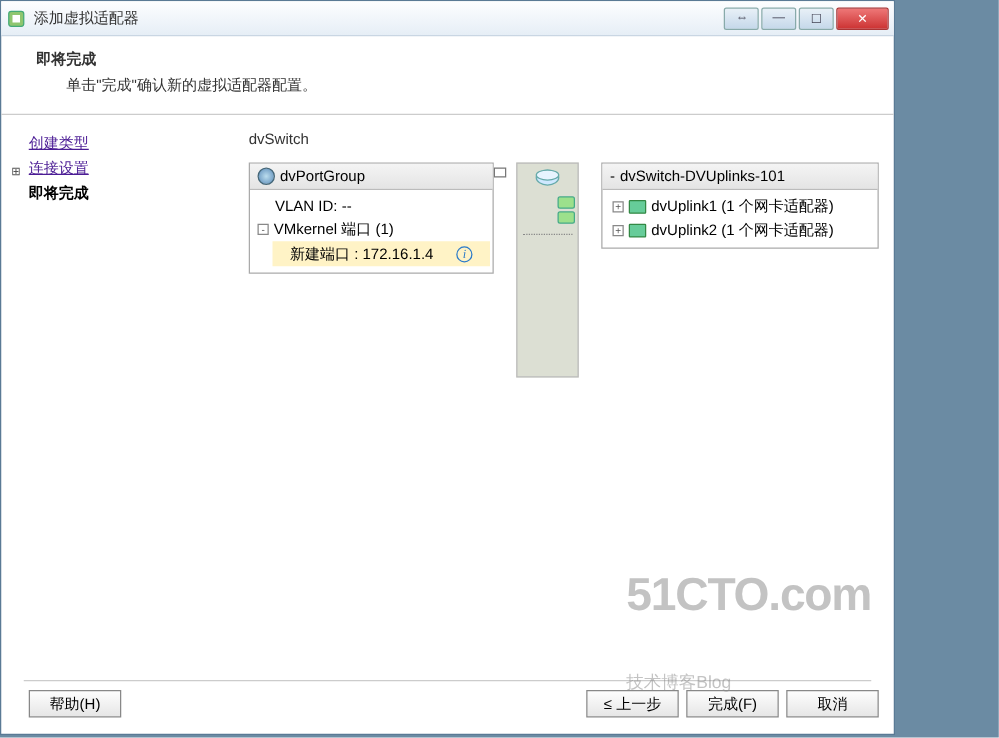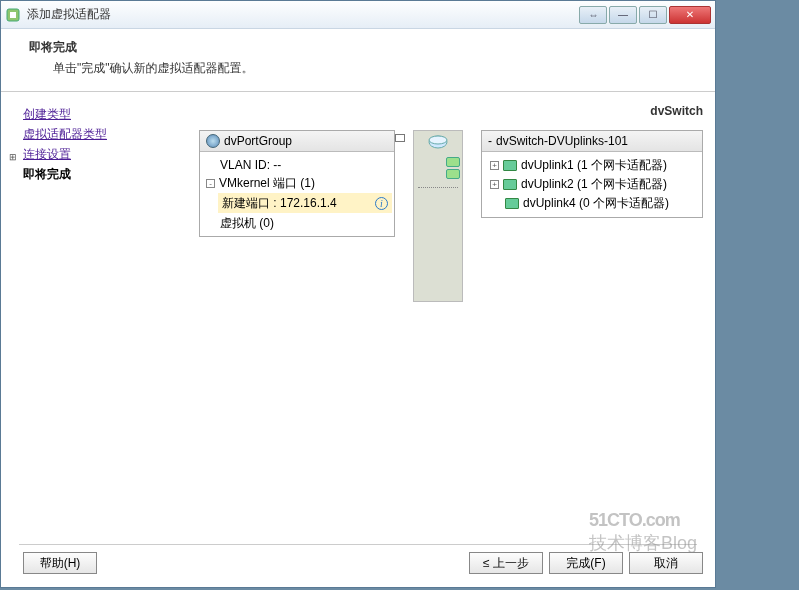--- a/index.html
+++ b/index.html
@@ -18,49 +18,49 @@
 .header-title { font-weight: bold; color: #333; margin-bottom: 4px; }
 .header-desc { color: #333; padding-left: 24px; }
 .body-area { display: flex; height: 452px; }
 .sidebar { width: 210px; padding: 12px 6px 6px 22px; }
 .side-item { line-height: 20px; }
 .side-link { color: #4c1d95; text-decoration: underline; cursor: pointer; }
 .side-item.indent { position: relative; padding-left: 0; }
 .side-item.indent::before { content: "⊞"; position: absolute; left: -14px; top: 3px; font-size: 9px; color: #555; }
 .side-bold { font-weight: bold; color: #000; }
 .main { flex: 1; padding: 12px 12px 0 16px; position: relative; }
-.main-title { font-weight: bold; color: #333; margin-bottom: 12px; text-align: right; }
+.main-title { font-weight: normal; color: #333; margin-bottom: 12px; }
 .diagram { display: flex; gap: 0; align-items: flex-start; }
 .panel { border: 1px solid #aaa; background: #fff; }
 .portgroup { width: 196px; }
 .panel-hdr { background: linear-gradient(#f4f4f4,#e4e4e4); border-bottom: 1px solid #bbb; padding: 3px 6px; display: flex; align-items: center; gap: 4px; }
 .panel-body { padding: 4px 6px; }
 .row { line-height: 18px; display: flex; align-items: center; gap: 4px; }
 .row .treebox { width: 9px; height: 9px; border: 1px solid #888; font-size: 8px; line-height: 7px; text-align: center; color: #555; }
-.row.highlight { background: #fff3c6; border: 0px solid #e6d48a; margin: 1px -4px 1px 12px; padding: 1px 4px; display: flex; justify-content: space-between; }
+.row.highlight { background: #fff3c6; border: 0px solid #e6d48a; margin: 1px -4px 1px 12px; padding: 1px 14px; display: flex; justify-content: space-between; }
 .row.indent { margin-left: 14px; }
 .middle-col { width: 50px; height: 172px; background: #dcdfd3; border: 1px solid #bbb; position: relative; }
 .mid-badge { position: absolute; top: 4px; left: 50%; transform: translateX(-50%); }
 .mid-pill { width: 14px; height: 10px; background: #9ce08c; border: 1px solid #4a8; border-radius: 2px; margin: 2px 0; }
 .mid-stack { position: absolute; right: 2px; top: 24px; }
 .dotted-h { position: absolute; left: 4px; right: 4px; top: 56px; border-top: 1px dotted #888; }
 .connector { width: 18px; height: 16px; display: flex; align-items: center; }
 .conn-box { width: 10px; height: 8px; border: 1px solid #777; background: #fff; }
 .uplinks { width: 222px; }
 .uplink-row { display: flex; align-items: center; gap: 4px; line-height: 19px; padding-left: 2px; }
 .uplink-row .treebox { width: 9px; height: 9px; border: 1px solid #888; font-size: 8px; line-height: 7px; text-align: center; color: #555; }
 .nic-icon { width: 14px; height: 11px; background: #6c9; border: 1px solid #384; border-radius: 1px; }
 .footer { position: absolute; left: 0; right: 0; bottom: 3px; padding: 6px 12px 10px 22px; display: flex; align-items: center; border-top: 1px solid transparent; justify-content: flex-end; }
 .footer-sep { position: absolute; left: 18px; right: 18px; top: -2px; border-top: 1px solid #ccc; }
 .btn { min-width: 74px; height: 22px; border: 1px solid #888; background: linear-gradient(#fdfdfd,#e6e6e6); padding: 0 12px; cursor: pointer; }
 .btn-group-right { margin-left: auto; display: flex; gap: 6px; }
 .info-circ { display:inline-block; width:13px; height:13px; border:1px solid #2b7ac9; border-radius:50%; color:#2b7ac9; font-size:10px; line-height:11px; text-align:center; font-style:italic; font-family:serif; }
 .watermark { position: absolute; right: 18px; bottom: 32px; color: #888; font-family: Arial; opacity: .5; pointer-events:none; }
-.watermark .big { font-size: 18px; font-weight: bold; letter-spacing: -1px; }
-.watermark .small { font-size: 18px; }
+.watermark .big { font-size: 37px; font-weight: bold; letter-spacing: -1px; }
+.watermark .small { font-size: 14px; margin-top: 40px; }
 .globe-icon { width:14px; height:14px; border-radius:50%; background: radial-gradient(#bde,#5a8ab8); border:1px solid #467; }
 </style>
 </head>
 <body>
 
 <div class="window">
 
   <div class="titlebar">
     <span class="titlebar-icon">
       <svg width="16" height="16">
@@ -79,21 +79,20 @@
 
   <div class="header-section">
     <div class="header-title">即将完成</div>
     <div class="header-desc">单击"完成"确认新的虚拟适配器配置。</div>
   </div>
 
   <div class="body-area">
 
     <div class="sidebar">
       <div class="side-item"><span class="side-link">创建类型</span></div>
-      <div class="side-item"><span class="side-link">虚拟适配器类型</span></div>
       <div class="side-item indent"><span class="side-link">连接设置</span></div>
       <div class="side-item"><span class="side-bold">即将完成</span></div>
     </div>
 
     <div class="main">
       <div class="main-title">dvSwitch</div>
 
       <div class="diagram">
 
         <div class="panel portgroup">
@@ -106,23 +105,20 @@
                 <span>VLAN ID: --</span>
               </div>
             <div class="row">
                 <span class="treebox">-</span>
                 <span>VMkernel 端口 (1)</span>
               </div>
             <div class="row highlight">
               <span>新建端口 : 172.16.1.4</span>
               <span class="info-circ">i</span>
             </div>
-            <div class="row indent">
-                <span>虚拟机 (0)</span>
-              </div>
           </div>
         </div>
 
         <div class="connector">
             <div class="conn-box"></div>
           </div>
 
         <div class="middle-col">
           <div class="mid-badge">
             <svg width="20" height="14">
@@ -148,25 +144,20 @@
             <div class="uplink-row">
                 <span class="treebox">+</span>
                 <span class="nic-icon"></span>
                 <span>dvUplink1 (1 个网卡适配器)</span>
               </div>
             <div class="uplink-row">
                 <span class="treebox">+</span>
                 <span class="nic-icon"></span>
                 <span>dvUplink2 (1 个网卡适配器)</span>
               </div>
-            <div class="uplink-row">
-                <span style="width:11px"></span>
-                <span class="nic-icon"></span>
-                <span>dvUplink4 (0 个网卡适配器)</span>
-              </div>
           </div>
         </div>
 
       </div>
     </div>
   </div>
 
   <div class="footer">
     <div class="footer-sep"></div>
     <button class="btn">帮助(H)</button>

